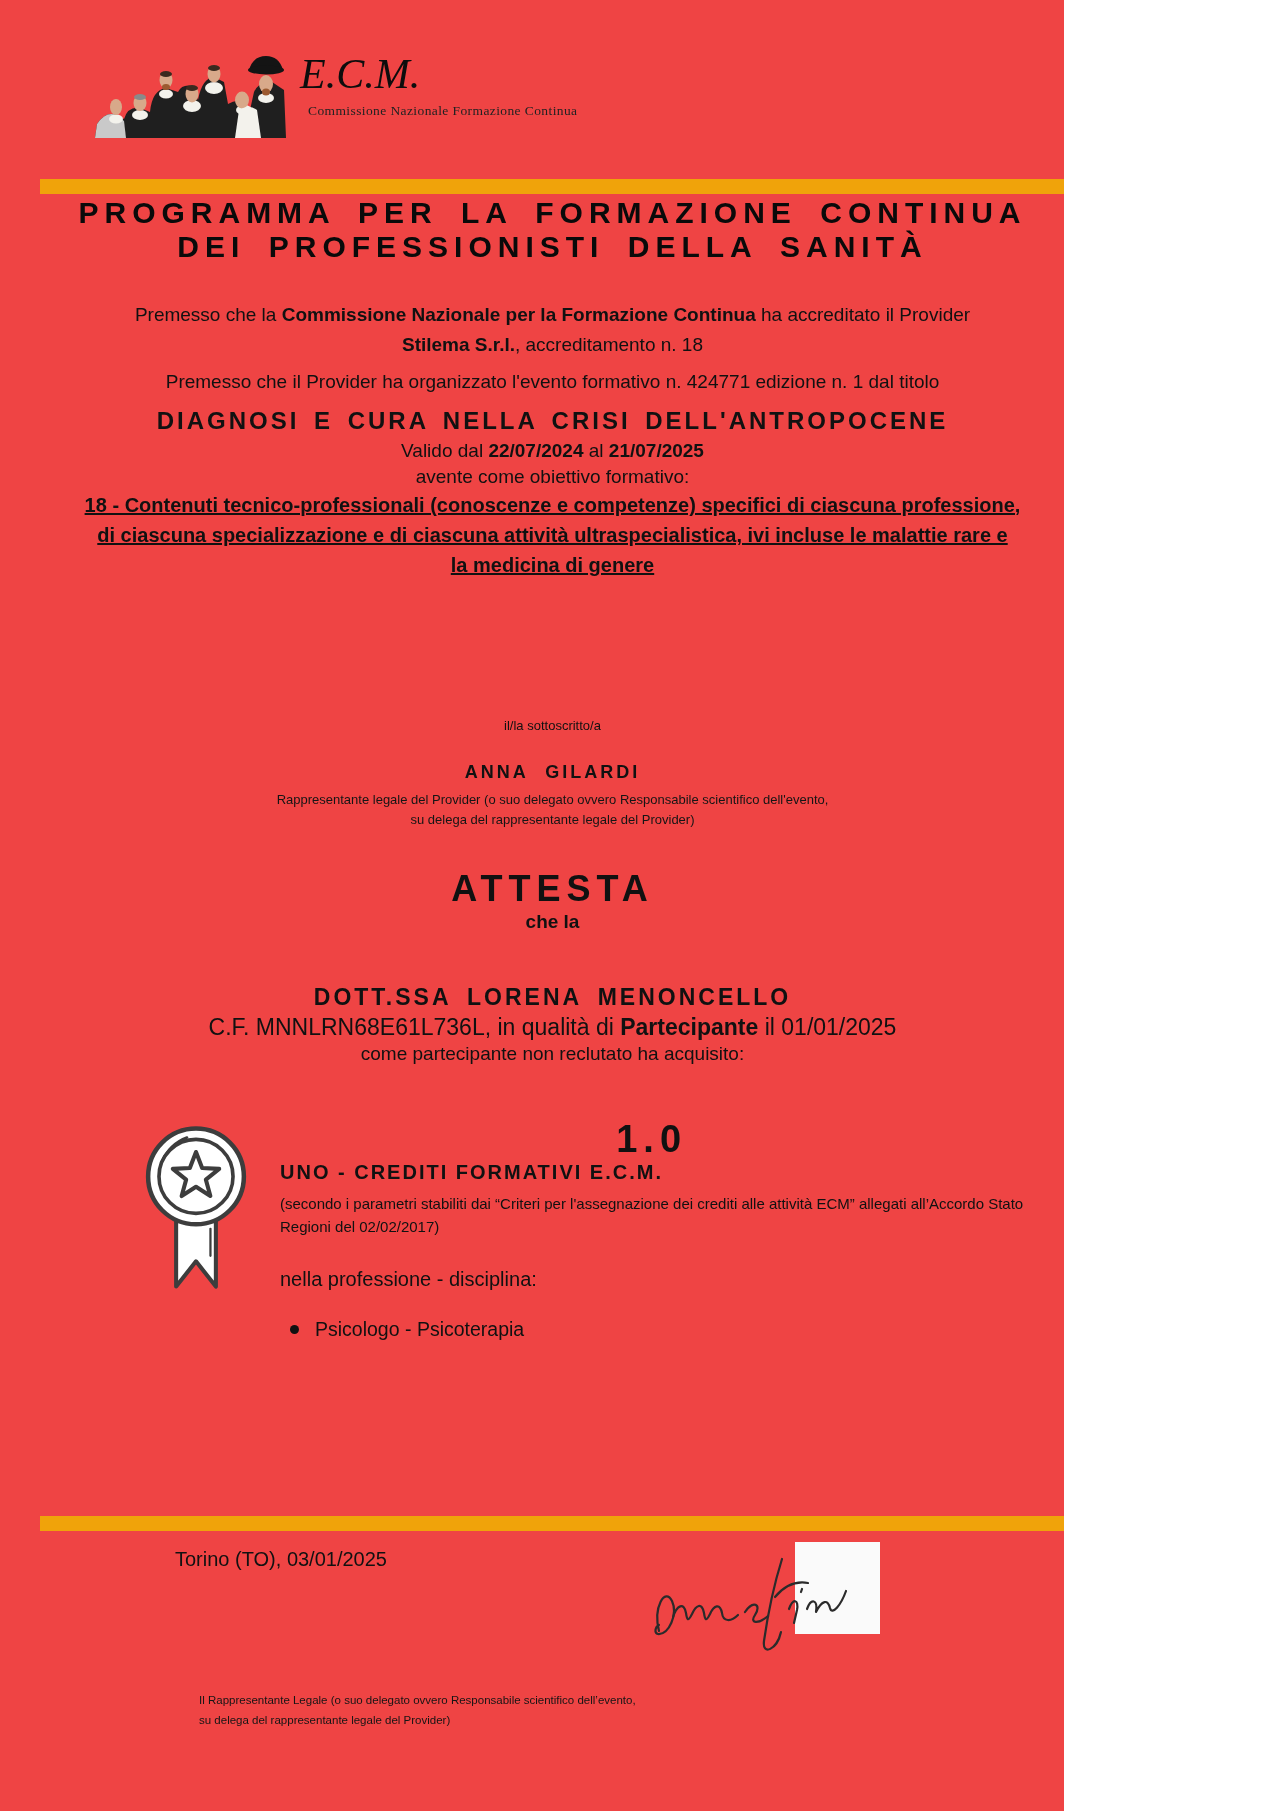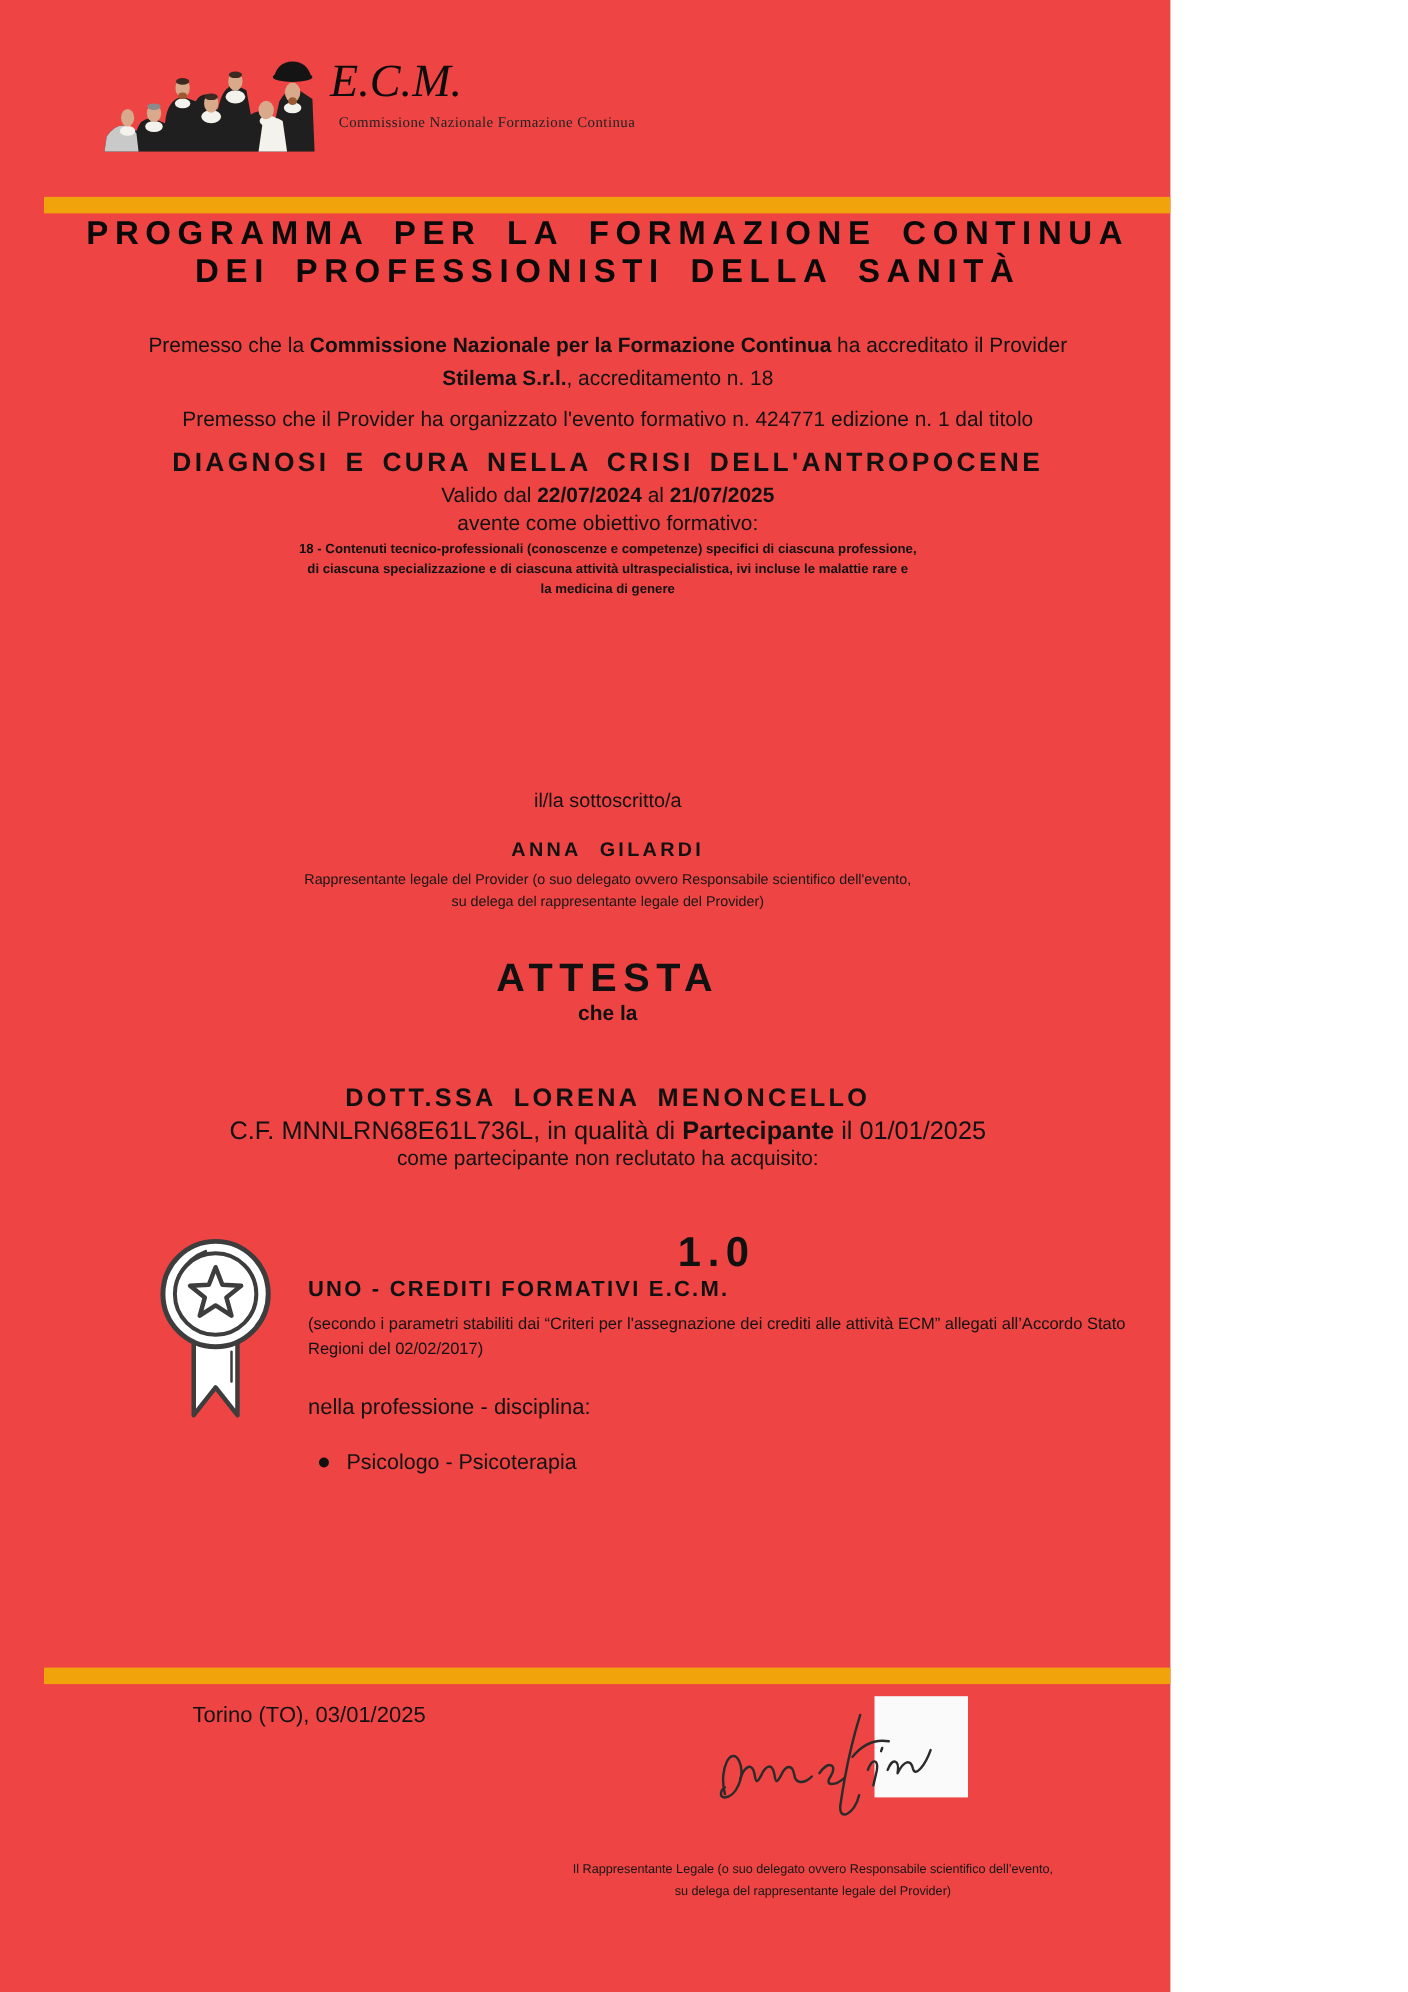--- a/index.html
+++ b/index.html
@@ -21,22 +21,22 @@
   .bar { position:absolute; left:40px; width:1200px; height:15px; }
   .bar1 { top:179px; } .bar2 { top:1516px; }
   
   .cline { position:absolute; left:40px; width:1025px; text-align:center; }
   .doc-title { top:196px; font-size:30px; font-weight:bold; letter-spacing:6px; word-spacing:9px; line-height:1.12; color:#0a0a0a; }
   .premise1 { top:300px; font-size:19px; line-height:1.6; }
   .premise2 { top:371px; font-size:19px; }
   .event-title { top:407px; font-size:24px; font-weight:bold; letter-spacing:3px; word-spacing:5px;text-align:center; }
   .valid { top:440px; font-size:19px; }
   .obj-label { top:466px; font-size:19px; }
-  .objective { top:490px; font-size:12px; font-weight:bold; line-height:1.5; }
-  .sottoscritto { top:718px; font-size:18px; }
+  .objective { top:490px; font-size:20px; font-weight:bold; line-height:1.5;text-decoration:underline; }
+  .sottoscritto { top:718px; font-size:13px; }
   .signer-name { top:762px; font-size:18px; font-weight:bold; letter-spacing:3px; word-spacing:9px; }
   .signer-role { top:790px; font-size:13px; line-height:1.55; color:#151515; }
   .attesta { top:868px; font-size:36px; font-weight:bold; letter-spacing:6px; }
   .che-la { top:911px; font-size:19px; font-weight:bold; }
   .participant { top:984px; font-size:23px; font-weight:bold; letter-spacing:3px; word-spacing:7px; }
   .cf-line { top:1014px; font-size:23px; }
   .acquired { top:1043px; font-size:19px; }
   b { font-weight:bold; }
   
   .credits { position:absolute; left:140px; top:1120px; width:1060px; display:flex; align-items:flex-start; }
@@ -45,21 +45,21 @@
   .credit-value { font-size:38px; font-weight:bold; letter-spacing:6px; line-height:1;text-align:center; }
   .credit-label { font-size:20px; font-weight:bold; letter-spacing:2px; margin-top:3px; }
   .credit-note  { font-size:15px; line-height:1.5; margin-top:9px; }
   .profession-label { font-size:20px; margin-top:30px; }
   .profession-item { margin-top:27px; margin-left:10px; display:flex; align-items:center; font-size:19.5px; }
   .dot { width:9px; height:9px; border-radius:50%; background:#111; margin-right:16px; flex:0 0 auto; }
   
   .place-date { position:absolute; left:175px; top:1548px; font-size:20px; }
   .scan-artifact { position:absolute; left:795px; top:1542px; width:85px; height:92px; background:#fafafa; }
   .signature { position:absolute; left:645px; top:1537px; width:215px; height:132px; }
-  .rep-footer { position:absolute; left:199px; top:1690px; width:1080px; text-align:center; font-size:11.5px; line-height:1.75; color:#151515; }
+  .rep-footer { position:absolute; left:199px; top:1690px; width:1080px; font-size:11.5px; line-height:1.75; color:#151515; }
 </style>
 </head>
 <body>
 
 <div class="page">
 
   <svg class="painting" viewBox="0 0 196 90" aria-hidden="true">
     <path d="M2 90 L4 76 Q13 63 23 67 L31 71 Q35 58 47 60 L57 64 Q59 42 73 40 L85 44 Q89 36 99 38 L105 52 Q109 30 121 29 L131 34 L135 56 Q145 50 153 56 L157 62 L161 44 Q167 32 179 34 L191 42 L193 90 Z" fill="#1f1f1f"></path>
     <path d="M2 90 L4 76 Q13 63 23 67 L31 73 L33 90 Z" fill="#c9c9c9"></path>
     <ellipse cx="23" cy="71" rx="7" ry="4.5" fill="#f3f2ec"></ellipse>

